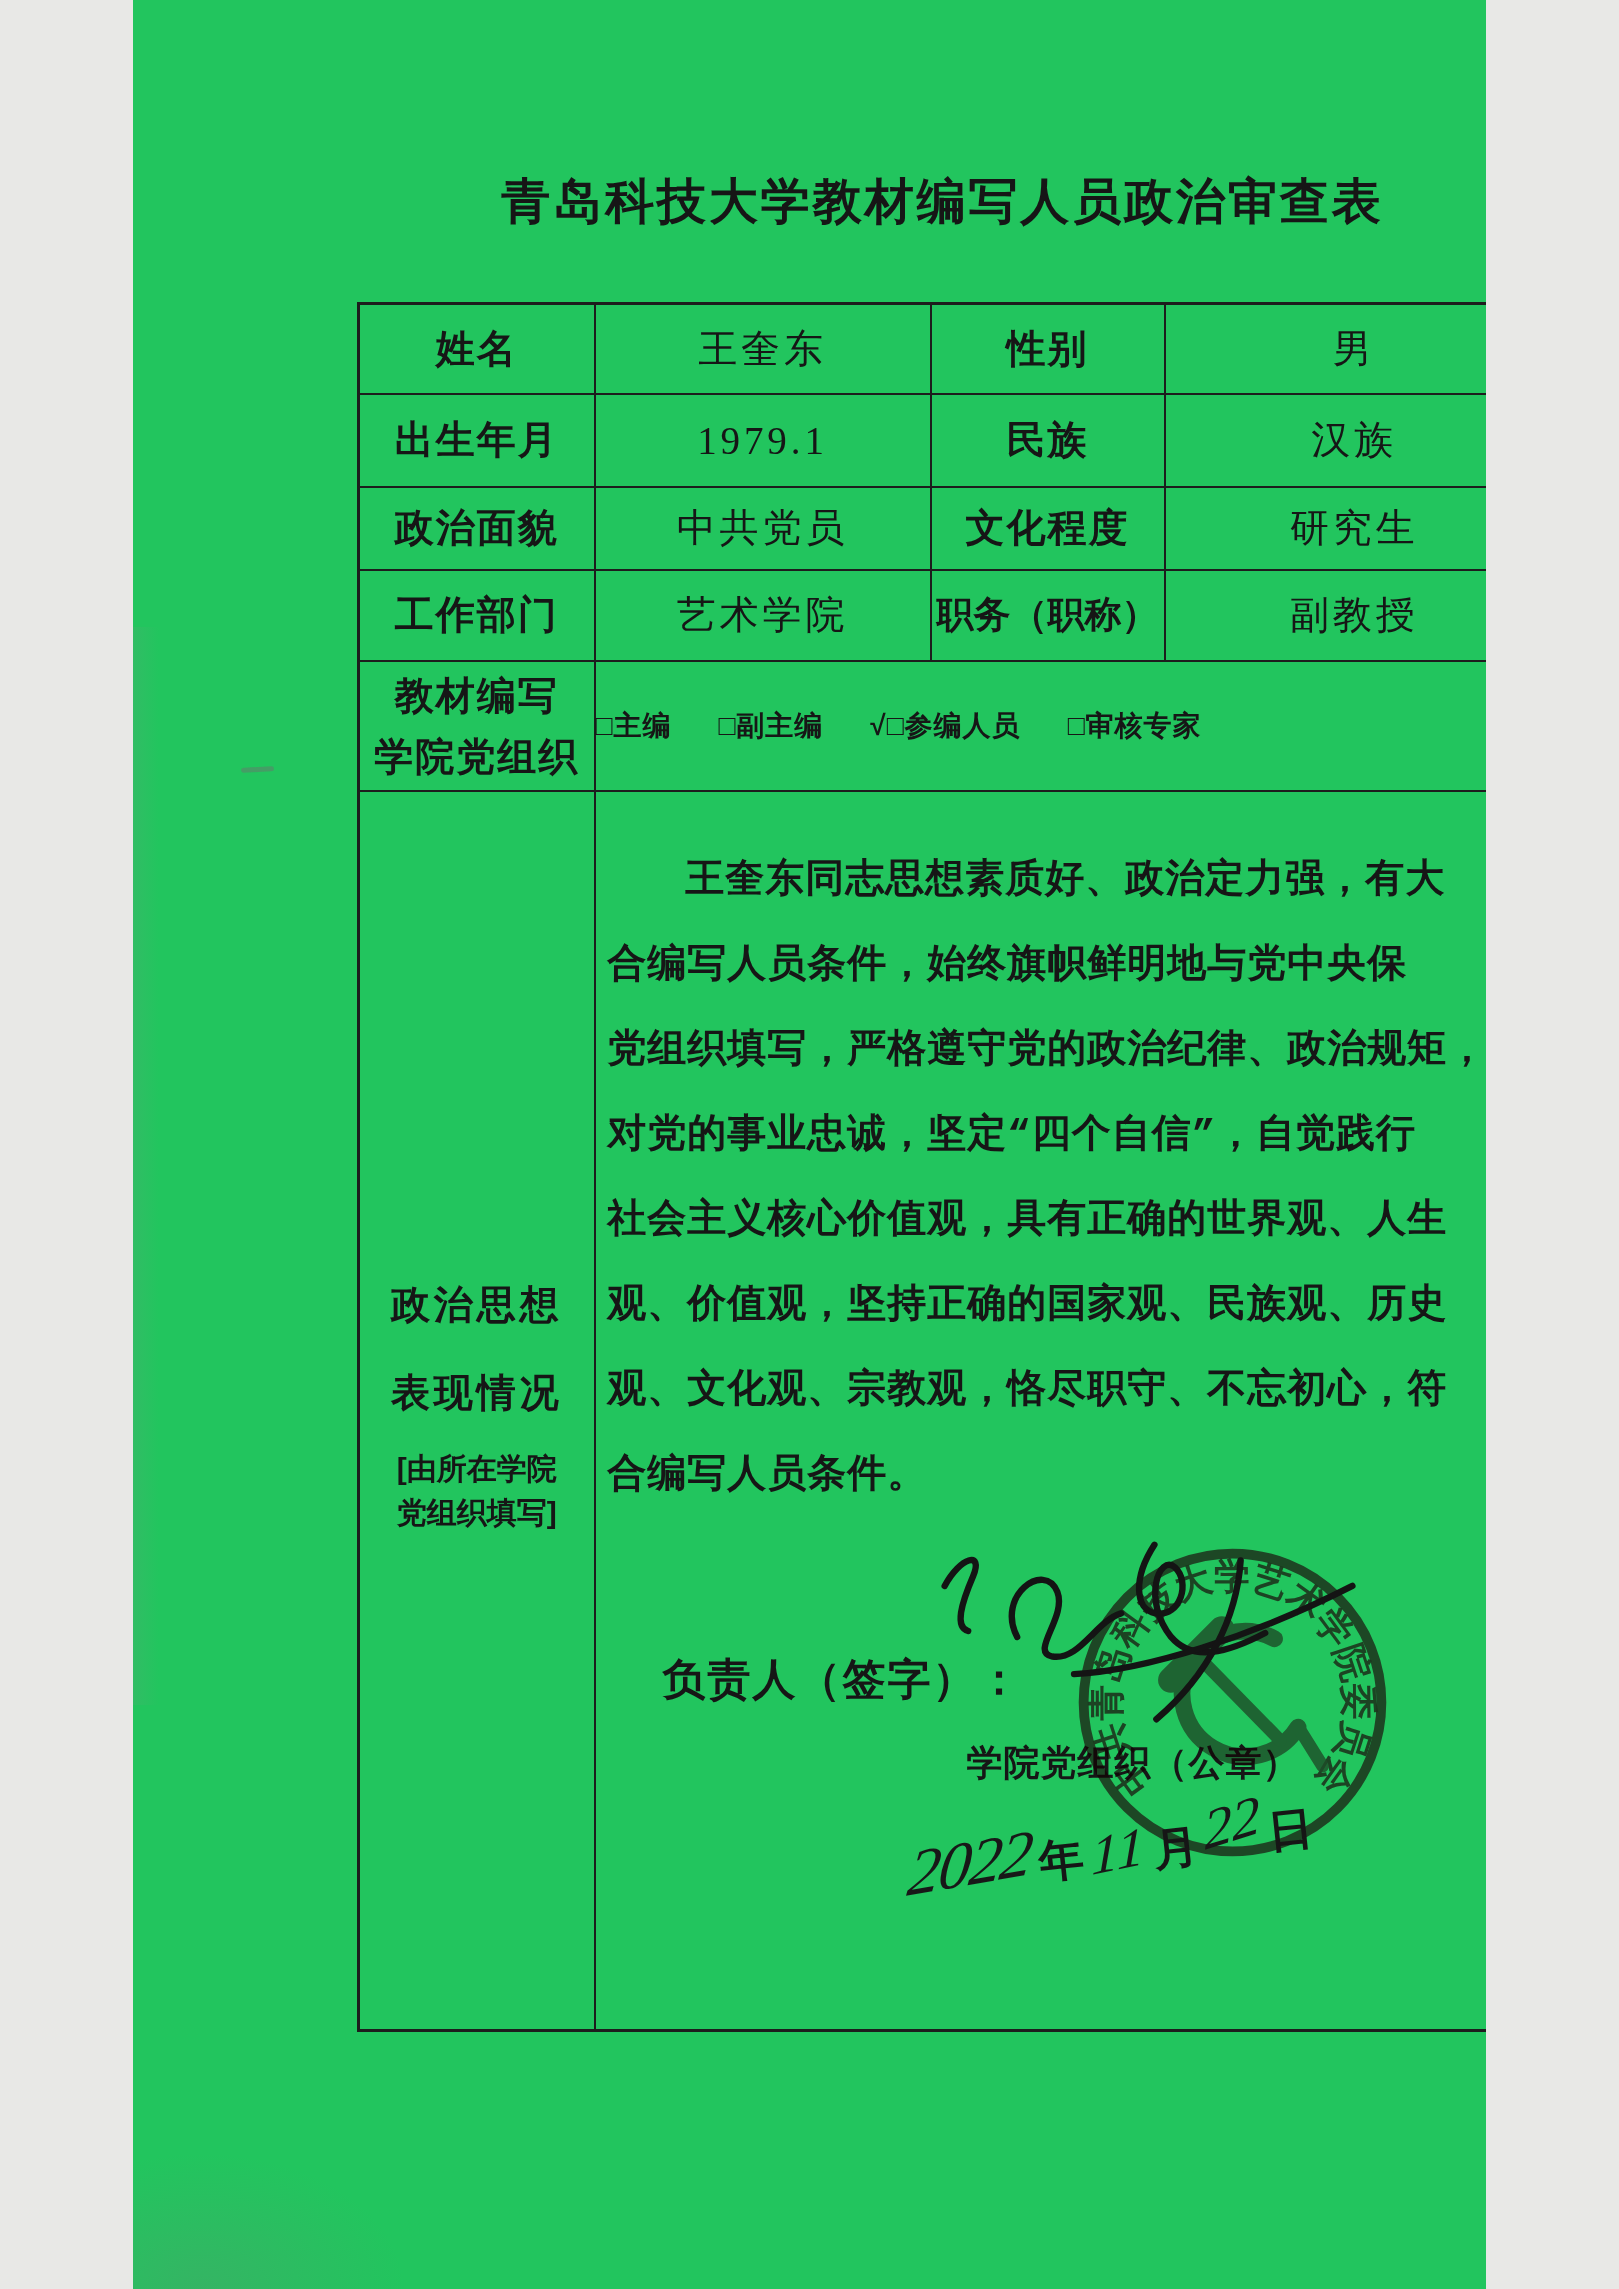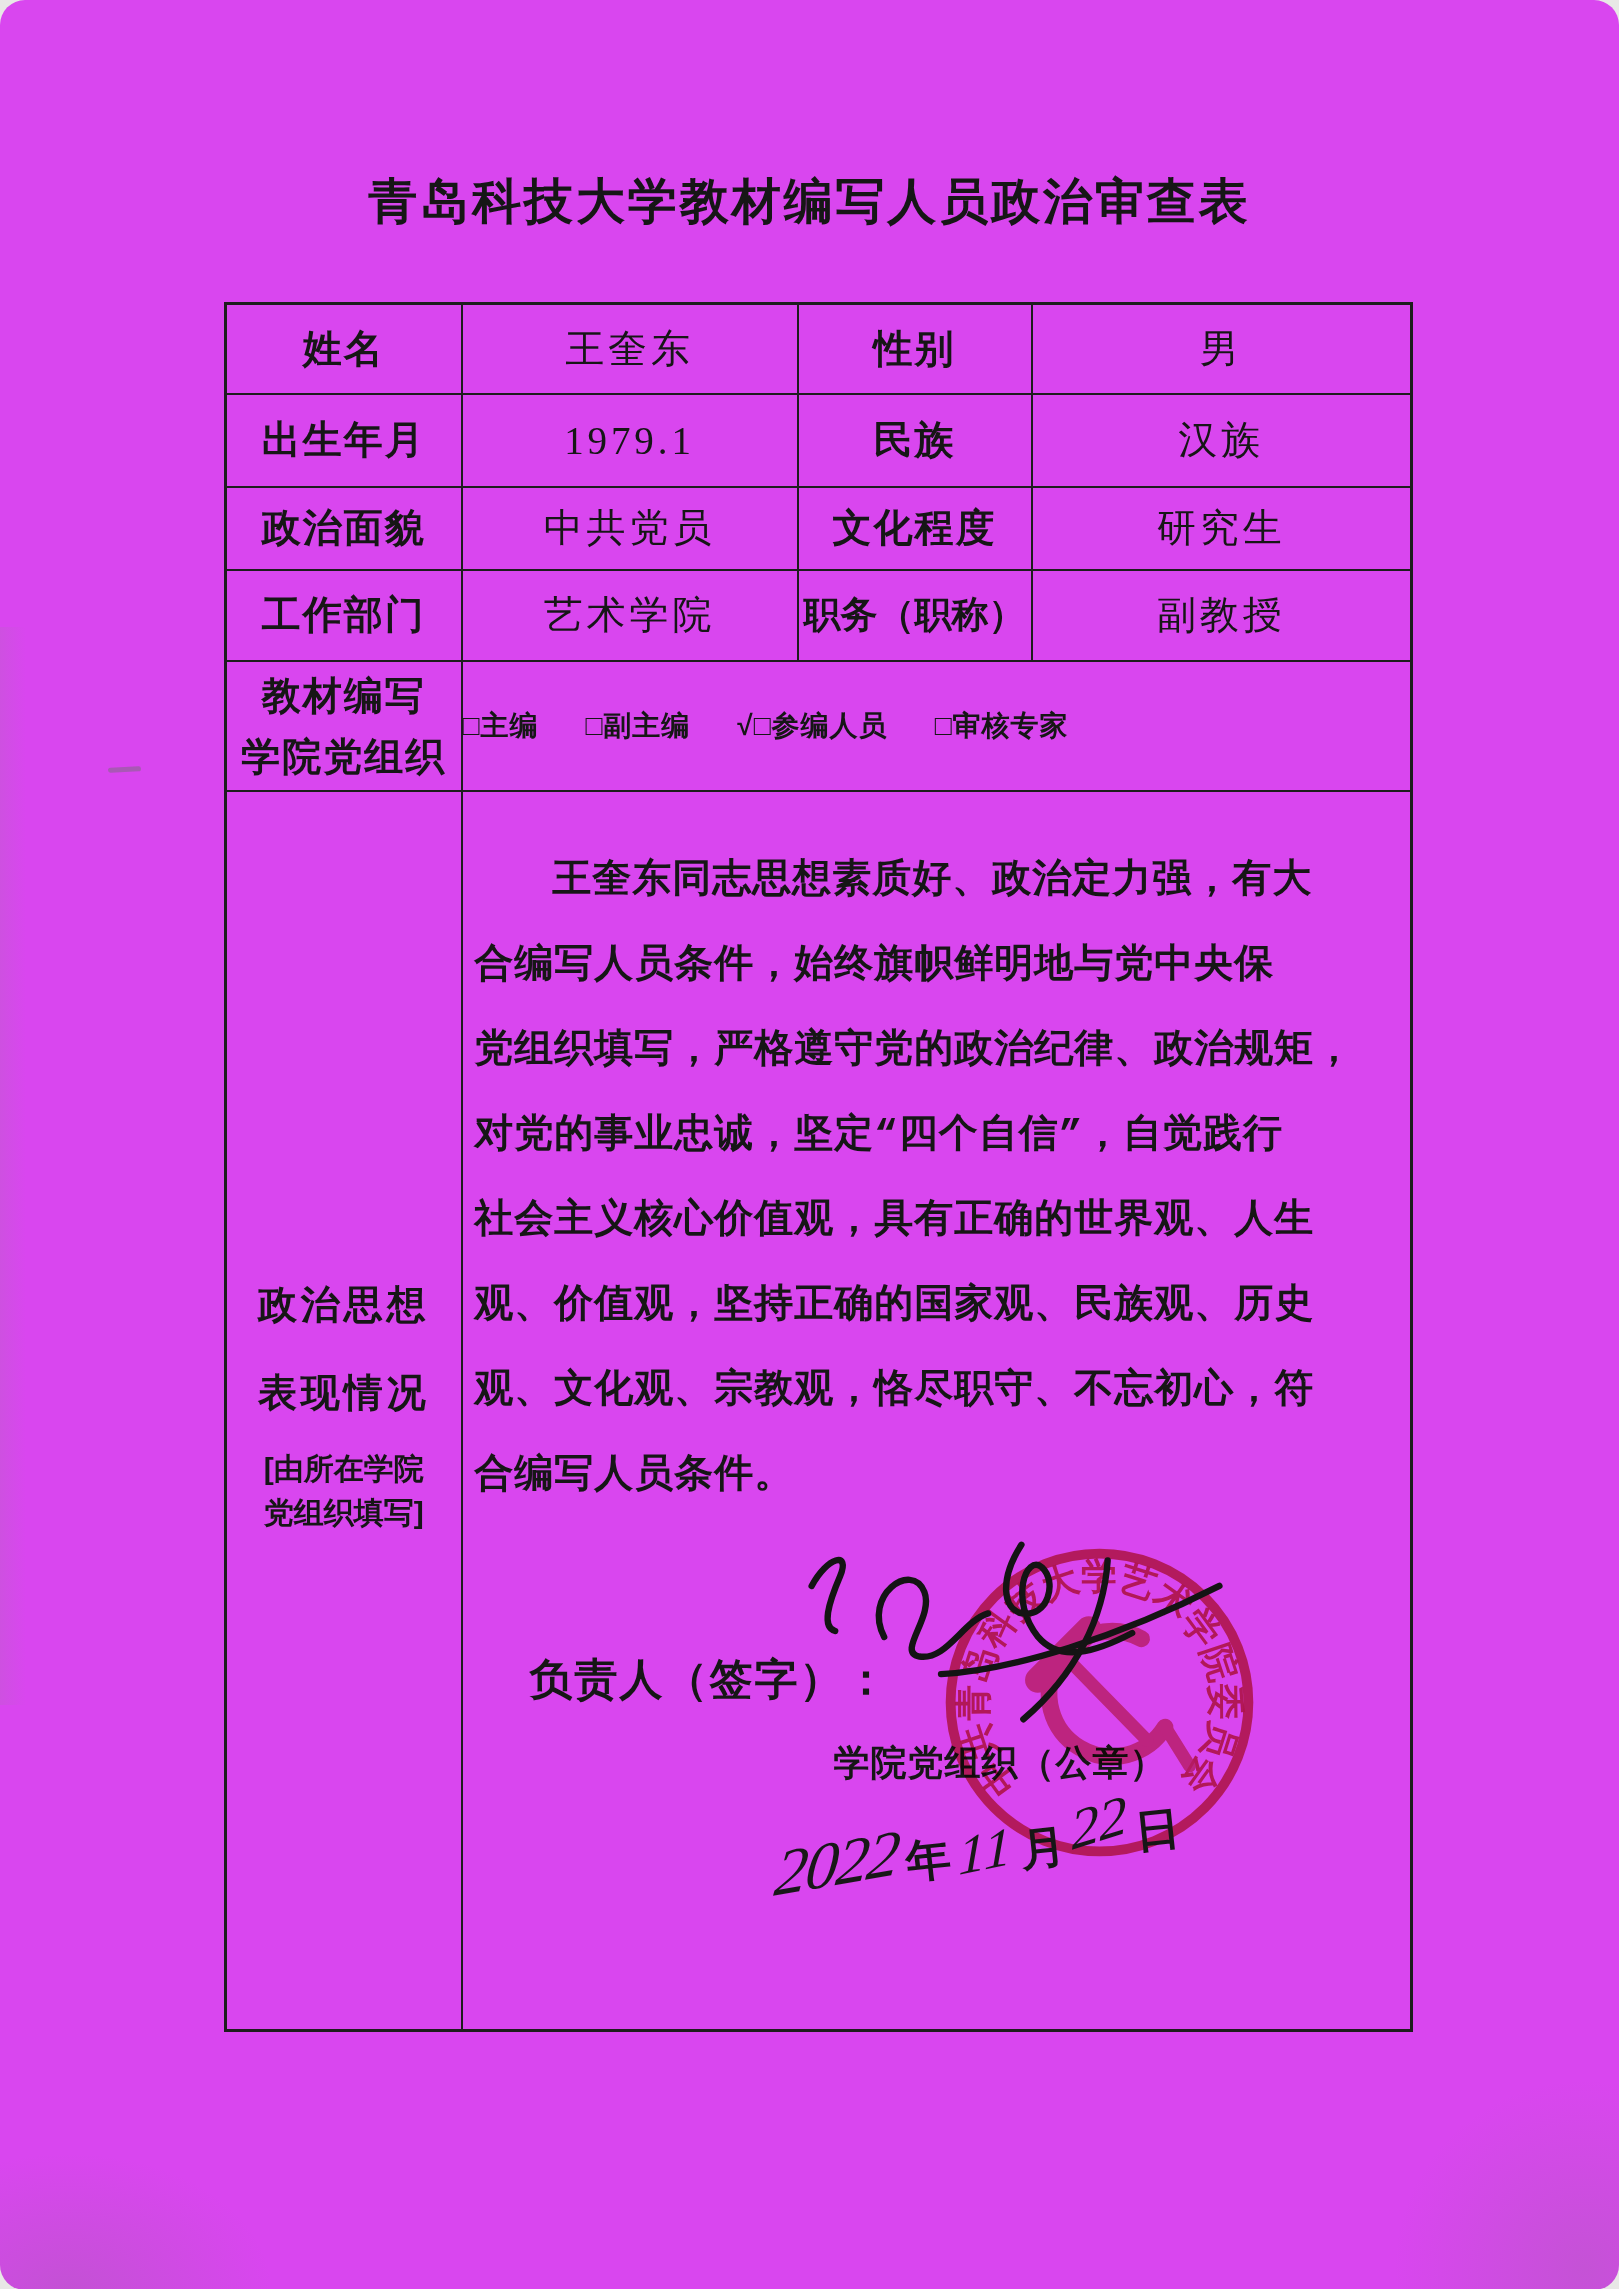--- a/index.html
+++ b/index.html
@@ -1,19 +1,19 @@
 <!DOCTYPE html>
 <html><head>
 <meta charset="utf-8">
 <style>
   html,body{margin:0;padding:0;background:#e8e8e6;}
   .page{
-    position:relative;width:1619px;height:2290px;margin:0 auto;
-    background:#d946ef;overflow:hidden;
-    font-family:"Liberation Serif","DejaVu Serif",serif;color:#161616;border-radius:25px;
+    position:relative;width:1353px;height:2290px;margin:0 auto;
+    background:#22c55e;overflow:hidden;
+    font-family:"Liberation Serif","DejaVu Serif",serif;color:#161616;
   }
   .title{
     position:absolute;left:0;top:169px;width:1619px;margin:0;
     text-align:center;font-family:"Liberation Sans","DejaVu Sans",sans-serif;
     font-size:49px;font-weight:700;letter-spacing:2.9px;
   }
   .form-table{position:absolute;left:224px;top:302px;}
   table{
     border-collapse:collapse;table-layout:fixed;
     width:1187px;height:1730px;border:3.9px solid #1d1d1d;

